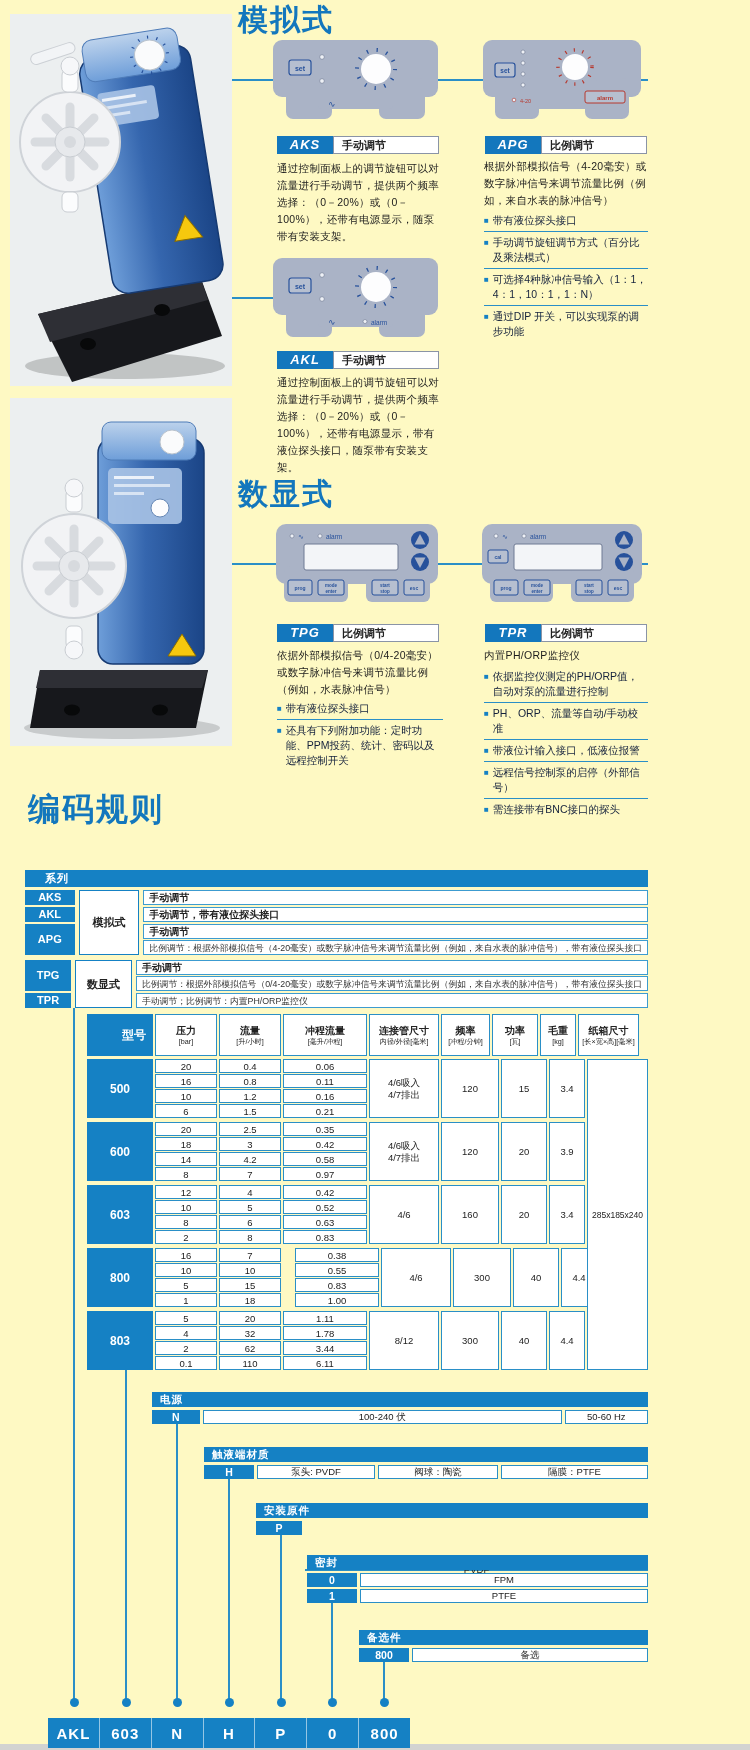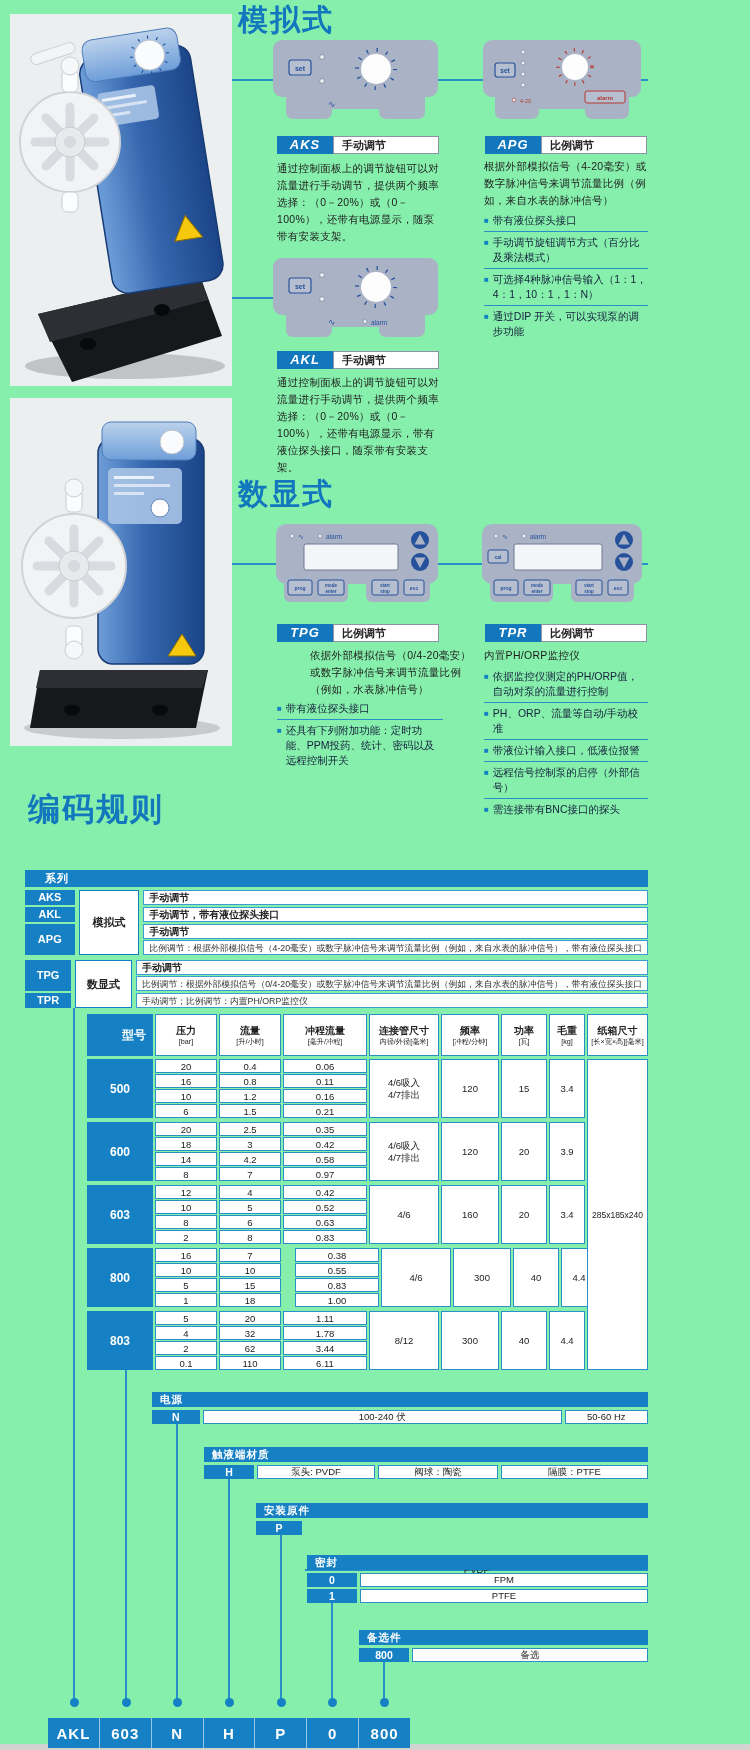--- a/index.html
+++ b/index.html
@@ -1,16 +1,16 @@
 <!DOCTYPE html>
 <html><head>
 <meta charset="utf-8">
 <style>
   html,body{margin:0;padding:0;background:#fff;}
-  #page{position:relative;width:750px;height:1750px;background:#86efac;overflow:hidden;
+  #page{position:relative;width:750px;height:1750px;background:#fef9c3;overflow:hidden;
         font-family:"Liberation Sans","DejaVu Sans",sans-serif;color:#222;}
   svg{font-family:inherit;display:block;}
   .abs{position:absolute;}
   .bigtitle{font-size:30px;font-weight:bold;color:#1377bd;letter-spacing:2px;z-index:3;}
   .hline{position:absolute;height:2px;background:#2a8fc7;z-index:1;}
   .panel{position:absolute;z-index:2;}
   .phdr{position:absolute;display:flex;height:18px;z-index:3;}
   .pcode{width:56px;background:#1377bd;color:#fff;font-weight:bold;font-style:italic;
          font-size:13px;text-align:center;line-height:18px;letter-spacing:1px;}
   .pmode{width:106px;border:1px solid #8a94a6;background:#fff;font-weight:bold;
@@ -347,21 +347,21 @@
       <text x="107" y="62.5" font-size="4.5" fill="#27519b" font-weight="bold" text-anchor="middle">start</text>
       <text x="107" y="69" font-size="4.5" fill="#27519b" font-weight="bold" text-anchor="middle">stop</text>
       <text x="136" y="65.5" font-size="5" fill="#27519b" font-weight="bold" text-anchor="middle">esc</text>
     </svg>
   </div>
 
   <div class="phdr" style="left:277px;top:624px;">
     <div class="pcode">TPG</div>
     <div class="pmode">比例调节</div>
   </div>
-  <div class="para" style="left:277px;top:647px;width:166px;margin-left:33px;">依据外部模拟信号（0/4-20毫安）或数字脉冲信号来调节流量比例（例如，水表脉冲信号）</div>
+  <div class="para" style="left:277px;top:647px;width:166px;">依据外部模拟信号（0/4-20毫安）或数字脉冲信号来调节流量比例（例如，水表脉冲信号）</div>
   <div class="bullets" style="left:277px;top:698px;width:166px;">
       <div class="bullet">
         <span class="sq">■</span>
         <span class="btxt">带有液位探头接口</span>
       </div>
       <div class="bullet">
         <span class="sq">■</span>
         <span class="btxt">还具有下列附加功能：定时功能、PPM投药、统计、密码以及远程控制开关</span>
       </div>
     </div>
@@ -451,21 +451,21 @@
           <div class="hl2">[升/小时]</div>
         </div>
         <div class="spec-hcell" style="width: 84px;">
           <div class="hl1">冲程流量</div>
           <div class="hl2">[毫升/冲程]</div>
         </div>
         <div class="spec-hcell" style="width: 70px;">
           <div class="hl1">连接管尺寸</div>
           <div class="hl2">内径/外径[毫米]</div>
         </div>
-        <div class="spec-hcell" style="width: 58px;">
+        <div class="spec-hcell" style="width: 49px;">
           <div class="hl1">频率</div>
           <div class="hl2">[冲程/分钟]</div>
         </div>
         <div class="spec-hcell" style="width: 46px;">
           <div class="hl1">功率</div>
           <div class="hl2">[瓦]</div>
         </div>
         <div class="spec-hcell" style="width: 36px;">
           <div class="hl1">毛重</div>
           <div class="hl2">[kg]</div>

